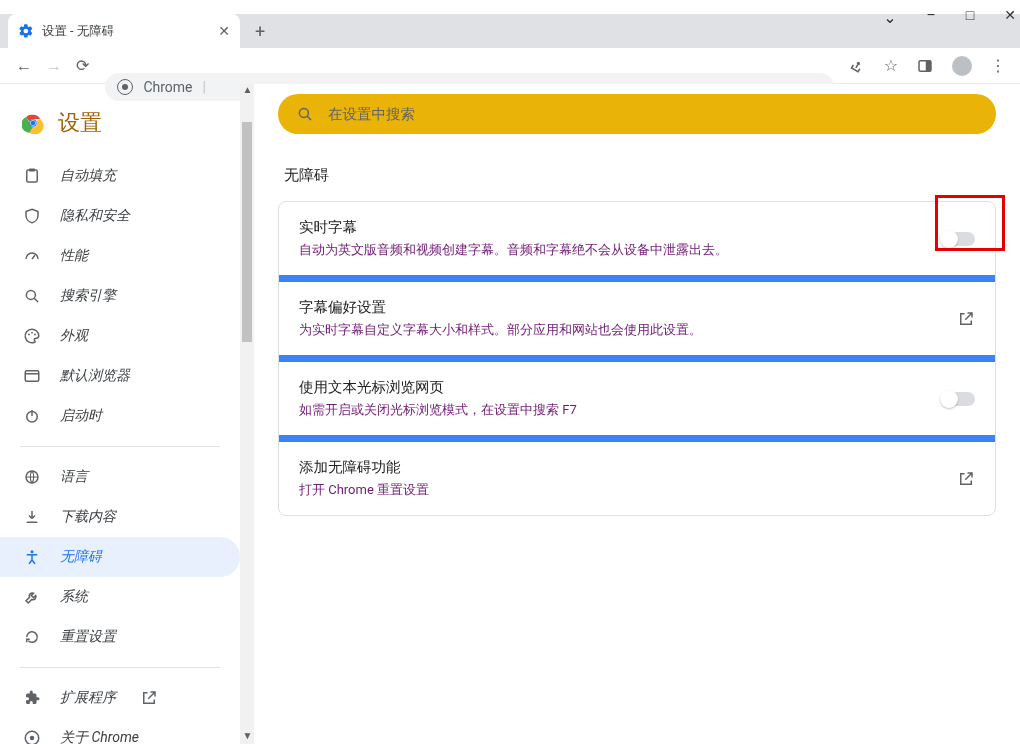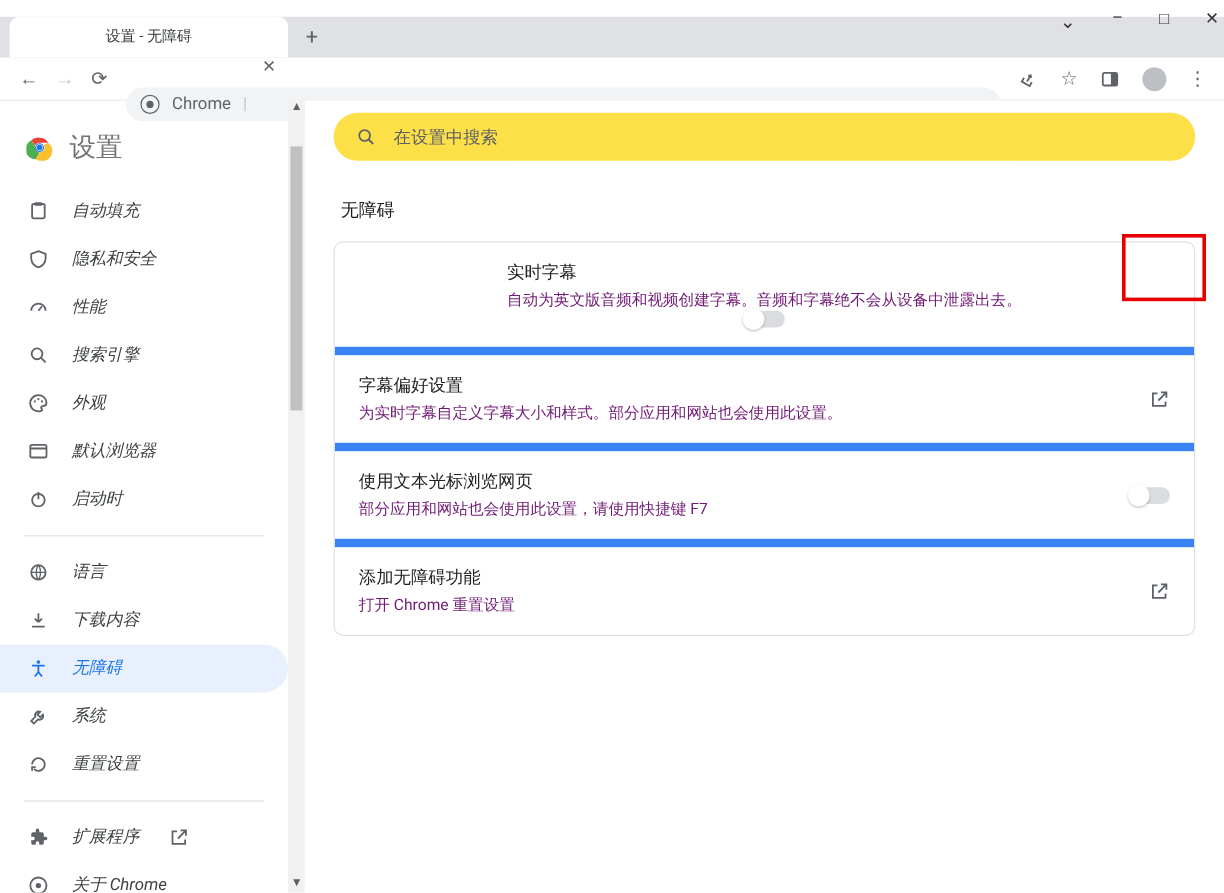--- a/index.html
+++ b/index.html
@@ -7,21 +7,21 @@
   body { width:1020px; height:744px; overflow:hidden; background:#fff; color:#202124; }
 
   
   .titlebar { height:14px; background:#fff; }
   .win-controls { position:absolute; top:0; right:4px; height:30px; display:flex; align-items:center; gap:30px; z-index:50;}
   .win-controls span { font-size:14px; color:#333; }
   .win-controls .chev { font-size:16px; position:relative; top:2px; }
 
   
   .tabstrip { height:34px; background:#dfe1e5; display:flex; align-items:flex-end; padding-left:8px; position:relative;}
-  .tab { height:34px; width:232px; background:#fff; border-radius:8px 8px 0 0; display:flex; align-items:center; padding:0 10px; gap:8px; font-size:12.5px; color:#3c4043;flex-direction:column;}
+  .tab { height:34px; width:232px; background:#fff; border-radius:8px 8px 0 0; display:flex; align-items:center; padding:0 10px; gap:8px; font-size:12.5px; color:#3c4043;}
   .tab .close { margin-left:auto; font-size:14px; color:#5f6368;}
   .newtab { width:28px; height:28px; display:flex; align-items:center; justify-content:center; color:#5f6368; font-size:18px; margin-left:6px; margin-bottom:3px;}
   .gear-icon { width:16px; height:16px; }
 
   
   .urlbar { height:36px; background:#fff; display:flex; align-items:center; padding:0 8px; gap:8px; border-bottom:1px solid #e8eaed;}
   .nav-icons { display:flex; align-items:center; gap:14px; padding:0 8px; color:#5f6368;}
   .nav-icons span { font-size:16px; }
   .nav-icons .fwd { opacity:.35;}
   .omnibox { flex:1; height:28px; background:#f1f3f4; border-radius:14px; display:flex; align-items:center; padding:0 12px; gap:10px; font-size:14px; color:#202124;margin-top:42px;}
@@ -32,41 +32,41 @@
   .omnibox .path { color:#202124; }
   .url-actions { display:flex; align-items:center; gap:18px; padding:0 6px; color:#5f6368;}
   .url-actions svg, .url-actions span { font-size:16px; }
   .avatar { width:20px; height:20px; border-radius:50%; background:#bcc0c4; display:inline-block;}
   .kebab { font-size:18px; }
 
   
   .app { display:flex; height:calc(744px - 14px - 34px - 36px); }
   .sidebar-wrap { width:254px; display:flex; }
   .sidebar { width:246px; padding:18px 0 12px 0; overflow:hidden;}
-  .sidebar-heading { display:flex; align-items:center; gap:14px; padding:6px 20px 18px 22px; font-size:22px; color:#737373;}
+  .sidebar-heading { display:flex; align-items:center; gap:14px; padding:6px 20px 18px 22px; font-size:22px; color:#a16207;}
   .chrome-logo { width:22px; height:22px; }
   .side-item { display:flex; align-items:center; gap:18px; height:40px; padding:0 22px; font-size:14px; color:#3c4043; border-radius:0 20px 20px 0;font-style:italic; }
   .side-item.active { background:#e8f0fe; color:#1a73e8; }
   .side-item.active .side-icon { color:#1a73e8; }
   .side-icon { width:20px; display:flex; justify-content:center; color:#5f6368; }
   .side-sep { height:1px; background:#e0e0e0; margin:10px 20px; }
   .side-item .ext-icon { margin-left:6px; }
   .scroll-track { width:14px; background:#f1f1f1; position:relative; }
   .scroll-thumb { position:absolute; left:2px; width:10px; top:38px; height:220px; background:#c1c1c1; border-radius:0px;}
   .scroll-arrow { position:absolute; left:0; width:14px; height:14px; text-align:center; font-size:10px; color:#606060;}
   .scroll-arrow.up{top:0;} .scroll-arrow.down{bottom:0;}
 
   
   .main { flex:1; background:#fff; padding:0 24px 0 24px; overflow:auto;}
   .search-wrap { padding:10px 0 4px 0;}
-  .search-box { height:40px; background:#fde047; border-radius:20px; display:flex; align-items:center; padding:0 18px; gap:14px; color:#5f6368; font-size:14.5px;}
+  .search-box { height:40px; background:#eab308; border-radius:20px; display:flex; align-items:center; padding:0 18px; gap:14px; color:#5f6368; font-size:14.5px;}
   .section-title { font-size:15px; color:#202124; padding:28px 0 16px 6px; font-weight:500;}
   .card { border:1px solid #e0e0e0; border-radius:8px; overflow:hidden; background:#fff;}
   .row { display:flex; align-items:center; justify-content:space-between; padding:16px 20px; border-top:7px solid #3b82f6;}
-  .row:first-child { border-top:none;flex-direction:column; }
+  .row:first-child { border-top:none; }
   .row .texts { display:flex; flex-direction:column; gap:4px; }
   .row .title { font-size:14.5px; color:#202124; }
   .row .sub { font-size:13px; color:#701a75; }
   .toggle { width:34px; height:14px; background:#dadce0; border-radius:7px; position:relative; }
   .toggle::after { content:""; position:absolute; width:18px; height:18px; background:#fff; border-radius:50%; top:-2px; left:-1px; box-shadow:0 1px 2px rgba(0,0,0,.25);}
   .open-icon { color:#5f6368; }
 
   .highlight-box { position:absolute; border:3px solid #e60000; pointer-events:none; }
 
   
@@ -307,21 +307,21 @@
           </div>
           <span class="open-icon">
             <svg width="18" height="18" viewBox="0 0 24 24">
               <path fill="none" stroke="currentColor" stroke-width="2" d="M14 4h6v6M20 4l-9 9M19 14v5H5V5h5"></path>
             </svg>
           </span>
         </div>
         <div class="row">
           <div class="texts">
             <div class="title">使用文本光标浏览网页</div>
-            <div class="sub">部分应用和网站也会使用此设置，请使用快捷键 F7</div>
+            <div class="sub">如需开启或关闭光标浏览模式，在设置中搜索 F7</div>
           </div>
           <div class="toggle"></div>
         </div>
         <div class="row">
           <div class="texts">
             <div class="title">添加无障碍功能</div>
             <div class="sub">打开 Chrome 重置设置</div>
           </div>
           <span class="open-icon">
             <svg width="18" height="18" viewBox="0 0 24 24">

